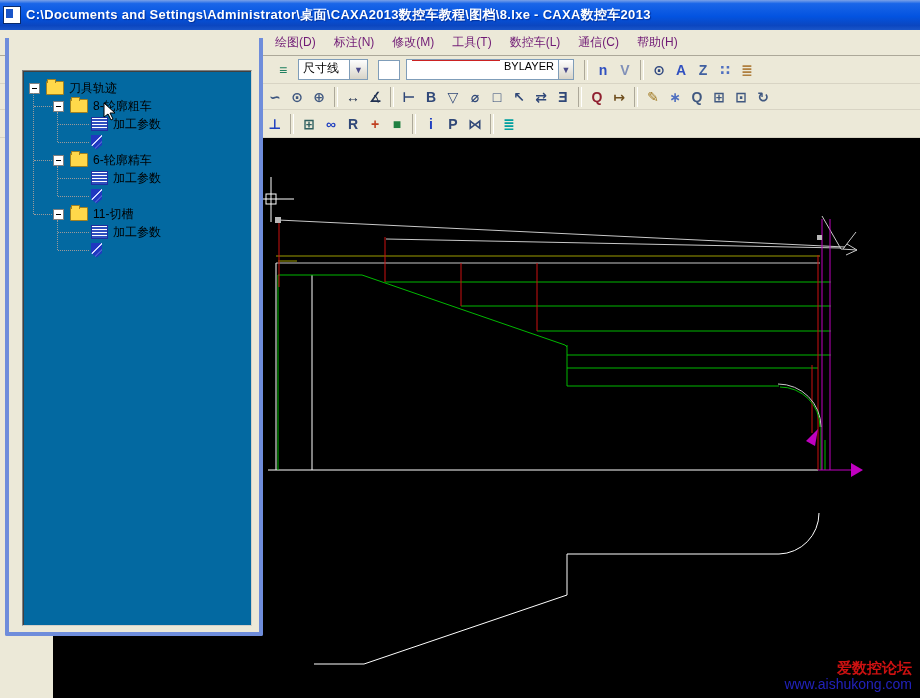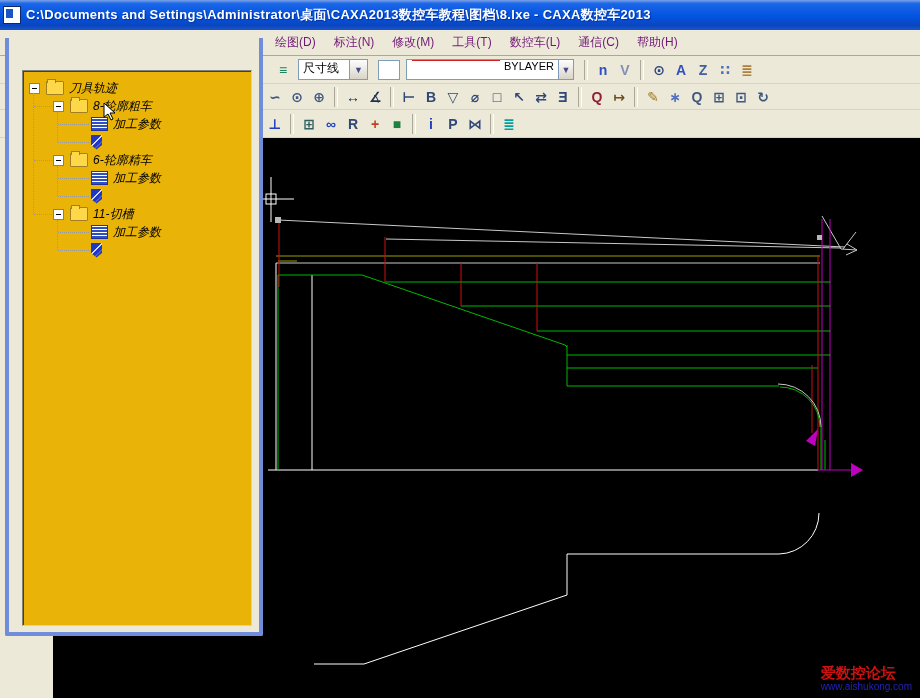--- a/index.html
+++ b/index.html
@@ -34,37 +34,37 @@
     font-size:9px;color:#4a4a8a;}
   #dim-combo{width:70px;margin:0 4px;}
   #swatch{width:20px;height:18px;background:#fff;border:1px solid #7f9db9;margin:0 6px;flex:0 0 auto;}
   #line-combo{width:168px;margin-right:6px;}
   #line-sample{width:88px;height:0;border-top:1px solid #cc2222;margin-left:5px;flex:0 0 auto;}
   #line-combo .val{flex:1;text-align:center;font-size:11px;}
   
   #main{position:absolute;left:0;top:138px;width:920px;height:560px;background:#ece9d8;}
   #canvas-wrap{position:absolute;left:53px;top:0;width:867px;height:560px;background:#000;}
   #canvas-svg{position:absolute;left:0;top:0;}
-  #watermark{position:absolute;right:8px;bottom:6px;text-align:left;line-height:1.1;}
+  #watermark{position:absolute;right:8px;bottom:6px;text-align:right;line-height:1.1;}
   #watermark .wm1{color:#cc1111;font-size:15px;font-weight:bold;font-family:"Liberation Sans",sans-serif;}
-  #watermark .wm2{color:#2222bb;font-size:10px;}
+  #watermark .wm2{color:#2222bb;font-size:14px;}
   
   #dialog{position:absolute;left:5px;top:38px;width:258px;height:598px;
     background:#ece9d8;border:4px solid #6f8ddb;border-top:none;border-radius:0 0 2px 2px;box-sizing:border-box;}
   #dlg-title{position:absolute;left:-4px;top:-1px;width:258px;height:25px;
     background:linear-gradient(#8fb3f2 0%,#2a74e8 18%,#0353e0 60%,#2a62d0 100%);
     border-radius:3px 3px 0 0;display:flex;align-items:center;color:#fff;}
   #dlg-icon{width:16px;height:13px;background:#fff;border:1px solid #c8d4f2;border-radius:2px;margin:0 5px 0 6px;}
   #dlg-title-text{font-weight:bold;font-size:13px;text-shadow:1px 1px 1px #03309a;flex:1;}
   #dlg-close{width:18px;height:18px;margin-right:4px;border:1px solid #fff;border-radius:3px;
     background:linear-gradient(#f0a088,#d85840 40%,#c03020);color:#fff;font-size:12px;font-weight:bold;
     display:flex;align-items:center;justify-content:center;cursor:default;}
-  #tree{position:absolute;left:13px;top:32px;width:228px;height:554px;background:#eab308;
+  #tree{position:absolute;left:13px;top:32px;width:228px;height:554px;background:#0369a1;
     border:1px solid #808080;border-right-color:#d4d0c8;border-bottom-color:#d4d0c8;
-    box-shadow:inset 1px 1px 0 #404040;overflow:hidden;font-style:italic;}
+    box-shadow:inset 1px 1px 0 #404040;overflow:hidden;}
   .trow{position:absolute;height:18px;display:flex;align-items:center;}
   .expandbox{width:9px;height:9px;border:1px solid #808080;background:#fff;position:relative;flex:0 0 auto;}
   .expandbox .minus{position:absolute;left:2px;top:4px;width:5px;height:1px;background:#000;}
   .tlabel{margin-left:5px;color:#000;font-size:12px;white-space:nowrap;}
   .folder{width:16px;height:12px;background:#ffd84a;border:1px solid #a08020;border-radius:1px;
     position:relative;margin-left:6px;flex:0 0 auto;}
   .folder:before{content:"";position:absolute;left:0;top:-3px;width:7px;height:3px;
     background:#ffd84a;border:1px solid #a08020;border-bottom:none;}
   .params-icon{width:15px;height:12px;border:1px solid #2030a0;background:
     repeating-linear-gradient(#fff 0 1px,#3050c0 1px 3px);flex:0 0 aupx;}

